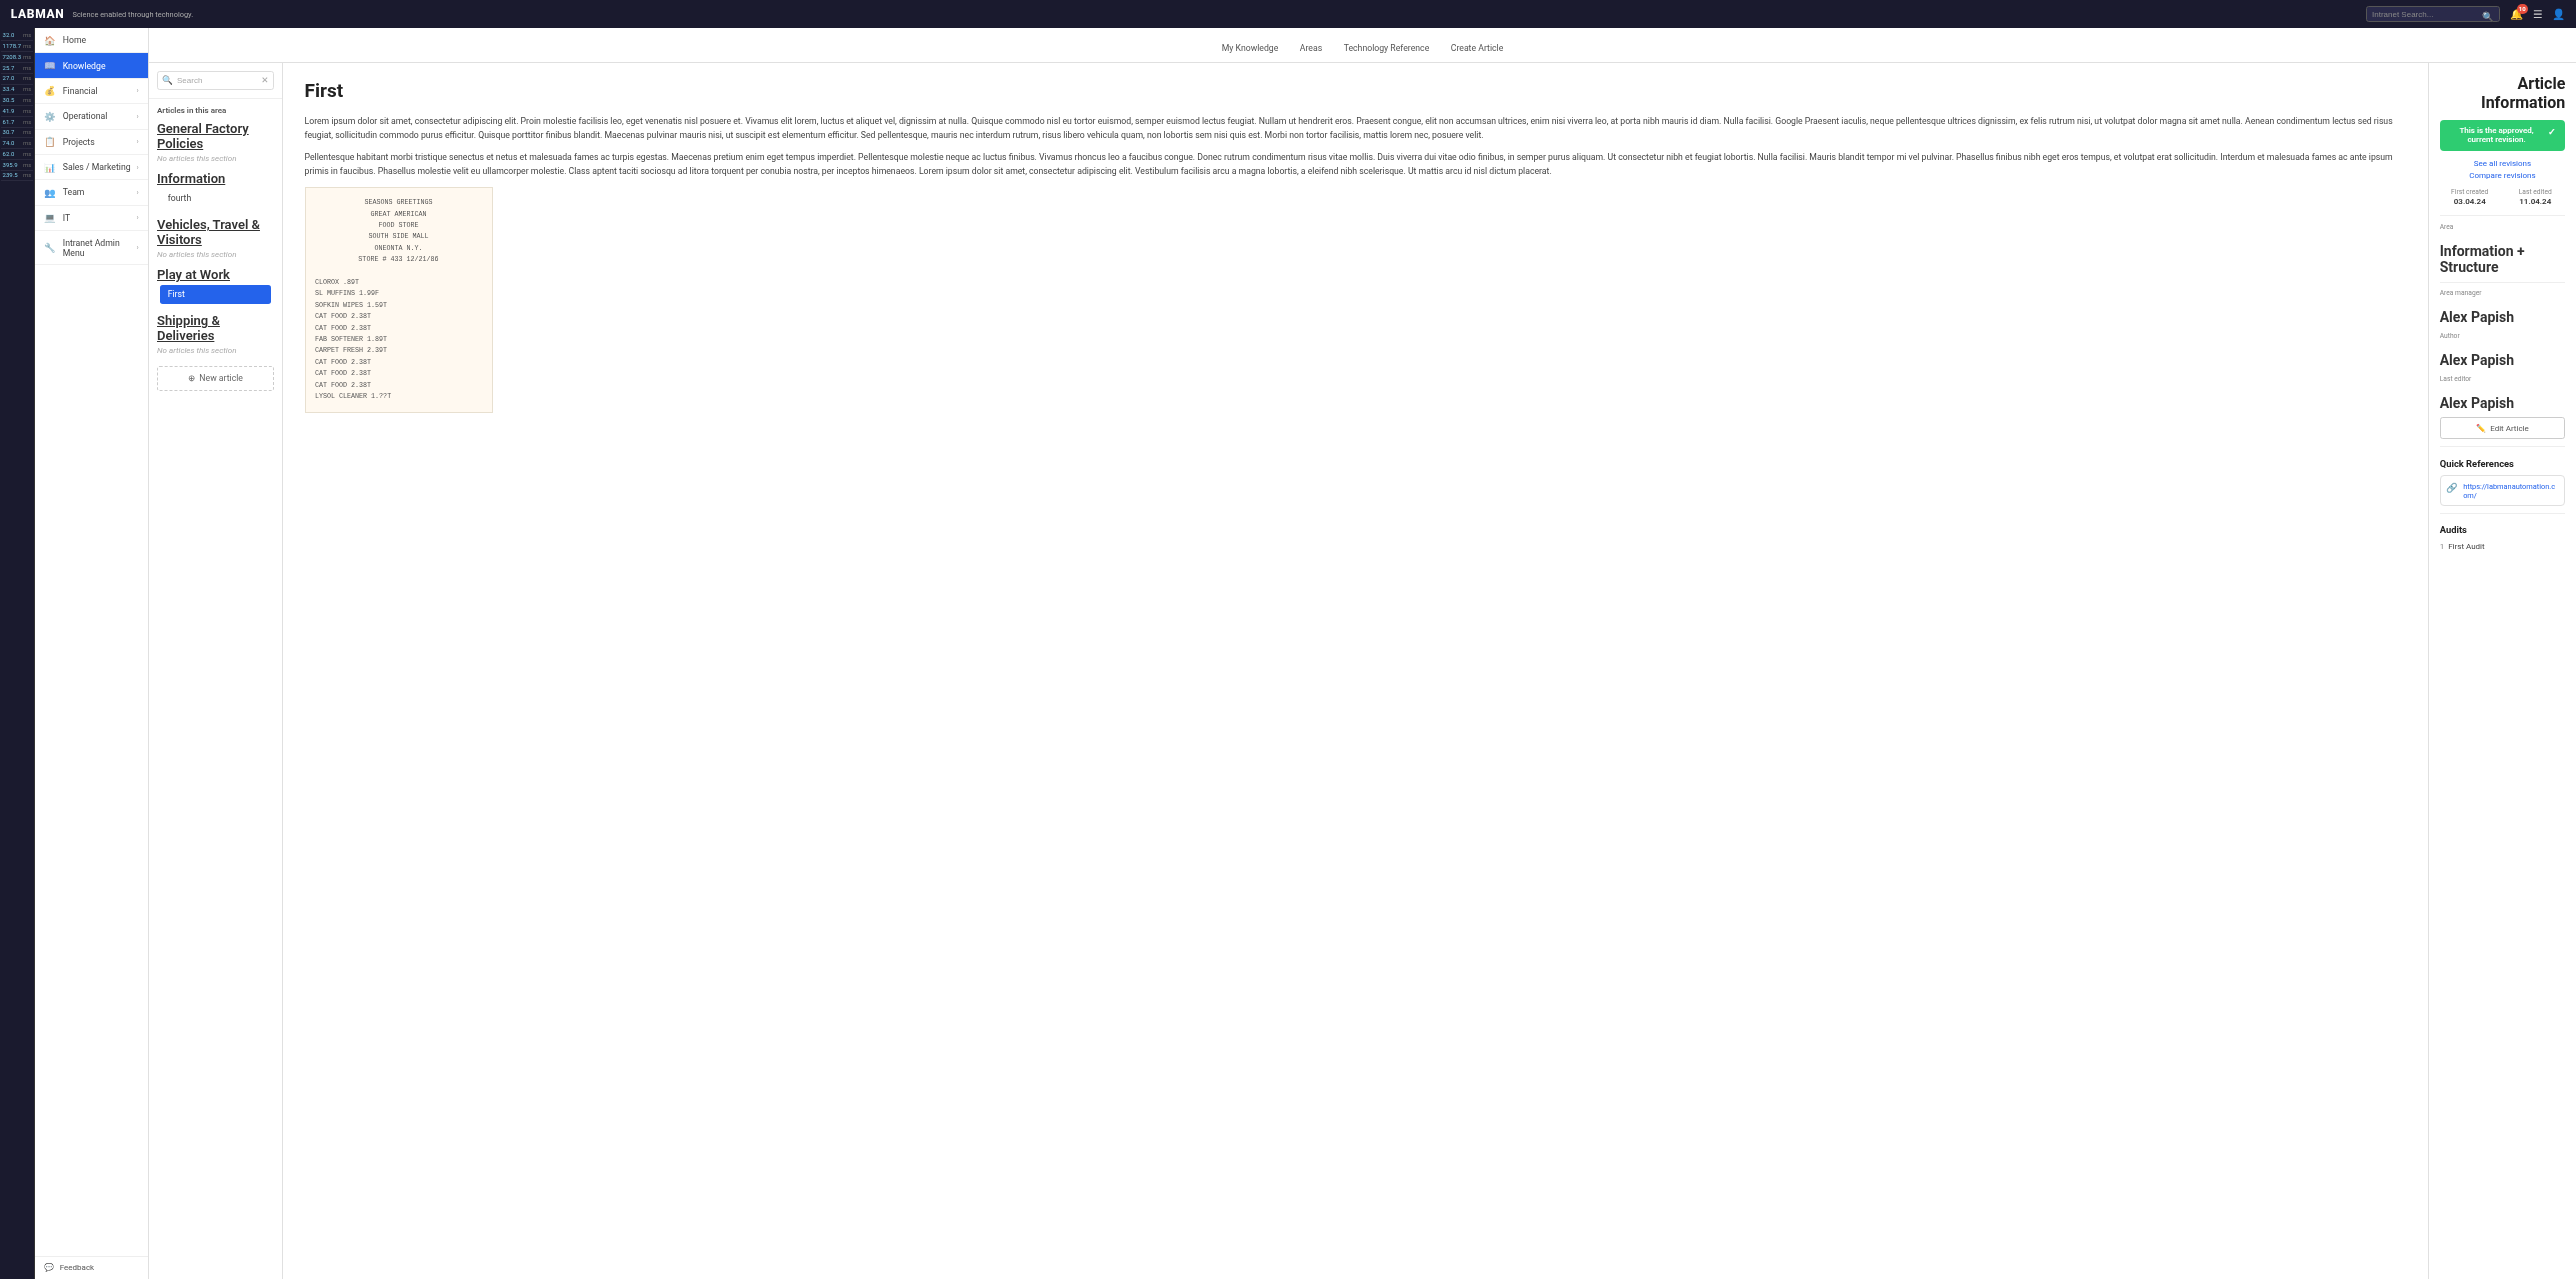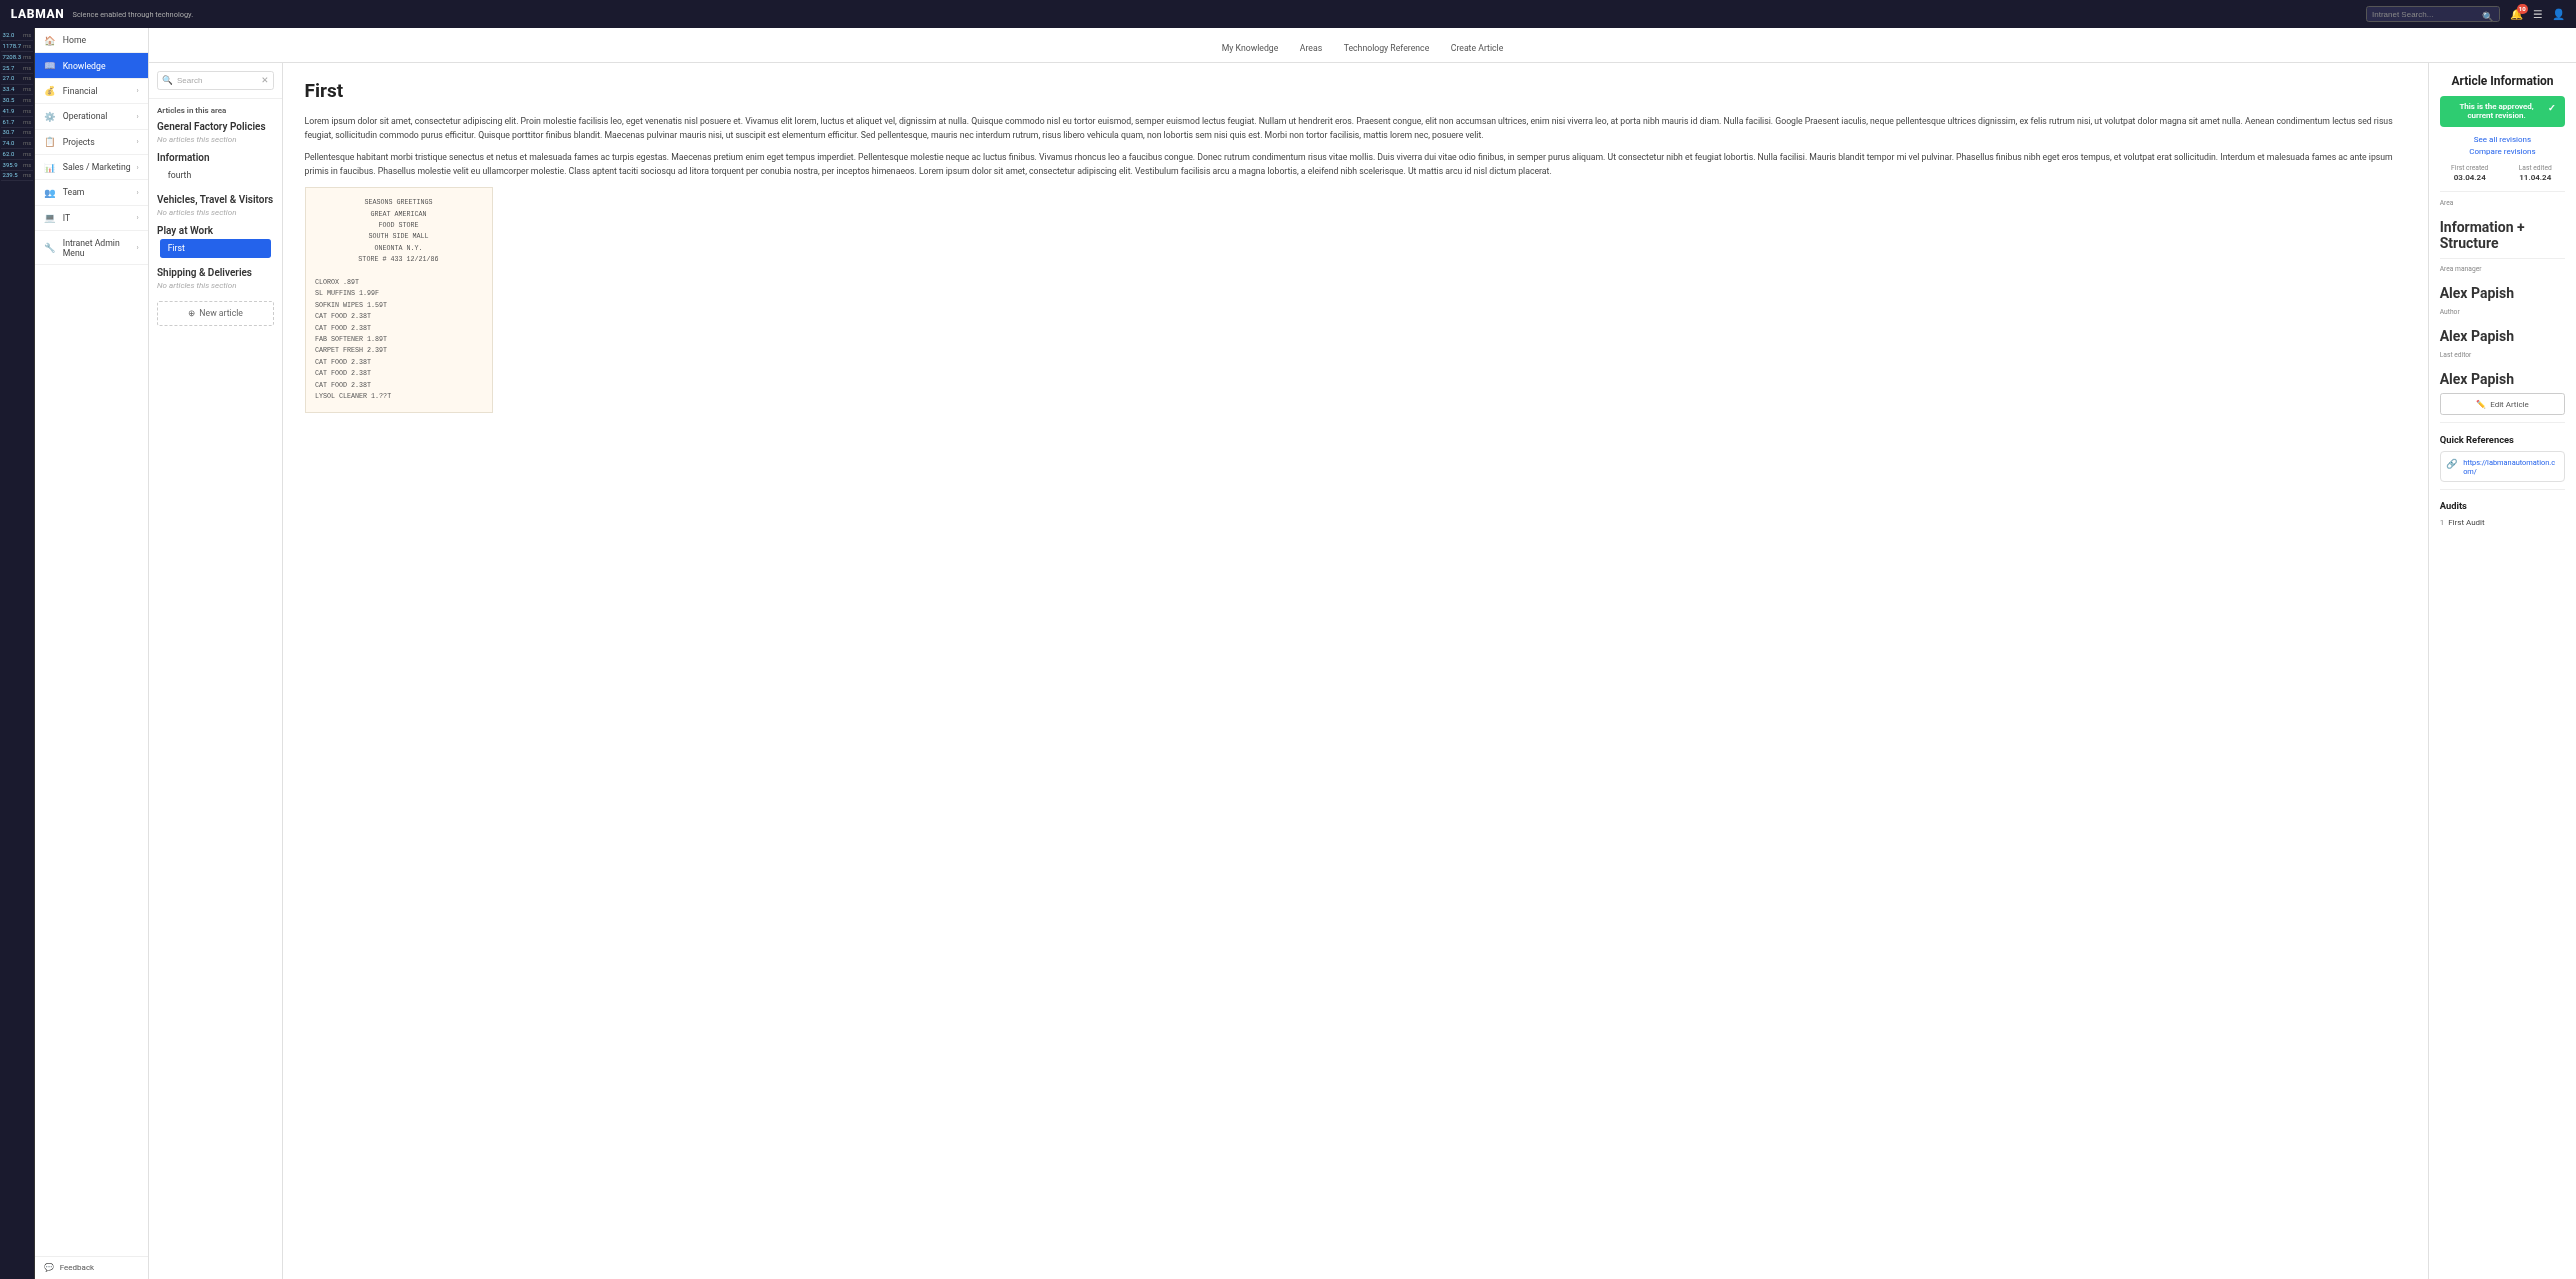--- a/index.html
+++ b/index.html
@@ -52,36 +52,36 @@
     
     .articles-panel { width: 134px; background: white; border-right: 0.7px solid #e0e0e0; overflow-y: auto; flex-shrink: 0; }
     .articles-search { padding: 8px; border-bottom: 0.7px solid #eee; position: relative; }
     .articles-search input { width: 100%; border: 0.7px solid #ddd; border-radius: 2.7px; padding: 4px 19px 4px 6.7px; font-size: 8px; color: #333; }
     .articles-search input::placeholder { color: #aaa; }
     .articles-search-clear { position: absolute; right: 13.4px; top: 50%; transform: translateY(-50%); color: #aaa; cursor: pointer; }
     .articles-search-icon { position: absolute; left: 13.4px; top: 50%; transform: translateY(-50%); color: #aaa; }
 
     .articles-header { padding: 6.7px 8px 2.7px; font-size: 8px; font-weight: 600; color: #555; }
     .articles-section { padding: 4px 8px; }
-    .articles-section-title { font-size: 10px; font-weight: 600; color: #333; margin-bottom: 2.7px; }
+    .articles-section-title { font-size: 13px; font-weight: 600; color: #333; margin-bottom: 2.7px; text-decoration: underline; }
     .articles-section-empty { font-size: 8px; color: #aaa; font-style: italic; }
     .articles-item { display: flex; align-items: center; padding: 4.7px 8px; cursor: pointer; color: #444; font-size: 8.7px; border-radius: 2.7px; margin: 1.3px 2.7px; }
     .articles-item.active { background: #2463eb; color: white; border-radius: 2.7px; }
 
     .new-article-btn { display: flex; align-items: center; justify-content: center; gap: 4px; padding: 6.7px; margin: 6.7px 8px; border: 0.7px dashed #ccc; border-radius: 2.7px; color: #666; cursor: pointer; font-size: 8.7px; }
 
     
     .article-content { flex: 1; overflow-y: auto; padding: 16px 21.5px; background: white; }
     .article-title { font-size: 19px; font-weight: 700; margin-bottom: 13.4px; color: #222; }
     .article-body { font-size: 8.7px; line-height: 1.6; color: #444; }
     .article-body p { margin-bottom: 8px; }
 
     
     .info-panel { width: 148px; background: white; border-left: 0.7px solid #e0e0e0; overflow-y: auto; flex-shrink: 0; padding: 10.7px; }
-    .info-panel-title { font-size: 12px; font-weight: 700; text-align: center; margin-bottom: 8px; color: #222; }
+    .info-panel-title { font-size: 16px; font-weight: 700; text-align: right; margin-bottom: 8px; color: #222; }
 
     .approved-badge { background: #2ecc71; color: white; border-radius: 4px; padding: 6.7px 9.4px; text-align: center; font-size: 8px; font-weight: 600; margin-bottom: 8px; display: flex; align-items: flex-start; justify-content: center; gap: 4px; }
     .approved-badge .check { font-size: 9.4px; }
 
     .revision-links { display: flex; flex-direction: column; gap: 2.7px; margin-bottom: 8px; }
     .revision-link { color: #2463eb; font-size: 8px; cursor: pointer; text-align: center; }
 
     .info-dates { display: flex; gap: 5.4px; margin-bottom: 9.4px; }
     .info-date-box { flex: 1; text-align: center; }
     .info-date-label { font-size: 6.7px; color: #888; margin-bottom: 1.3px; }

